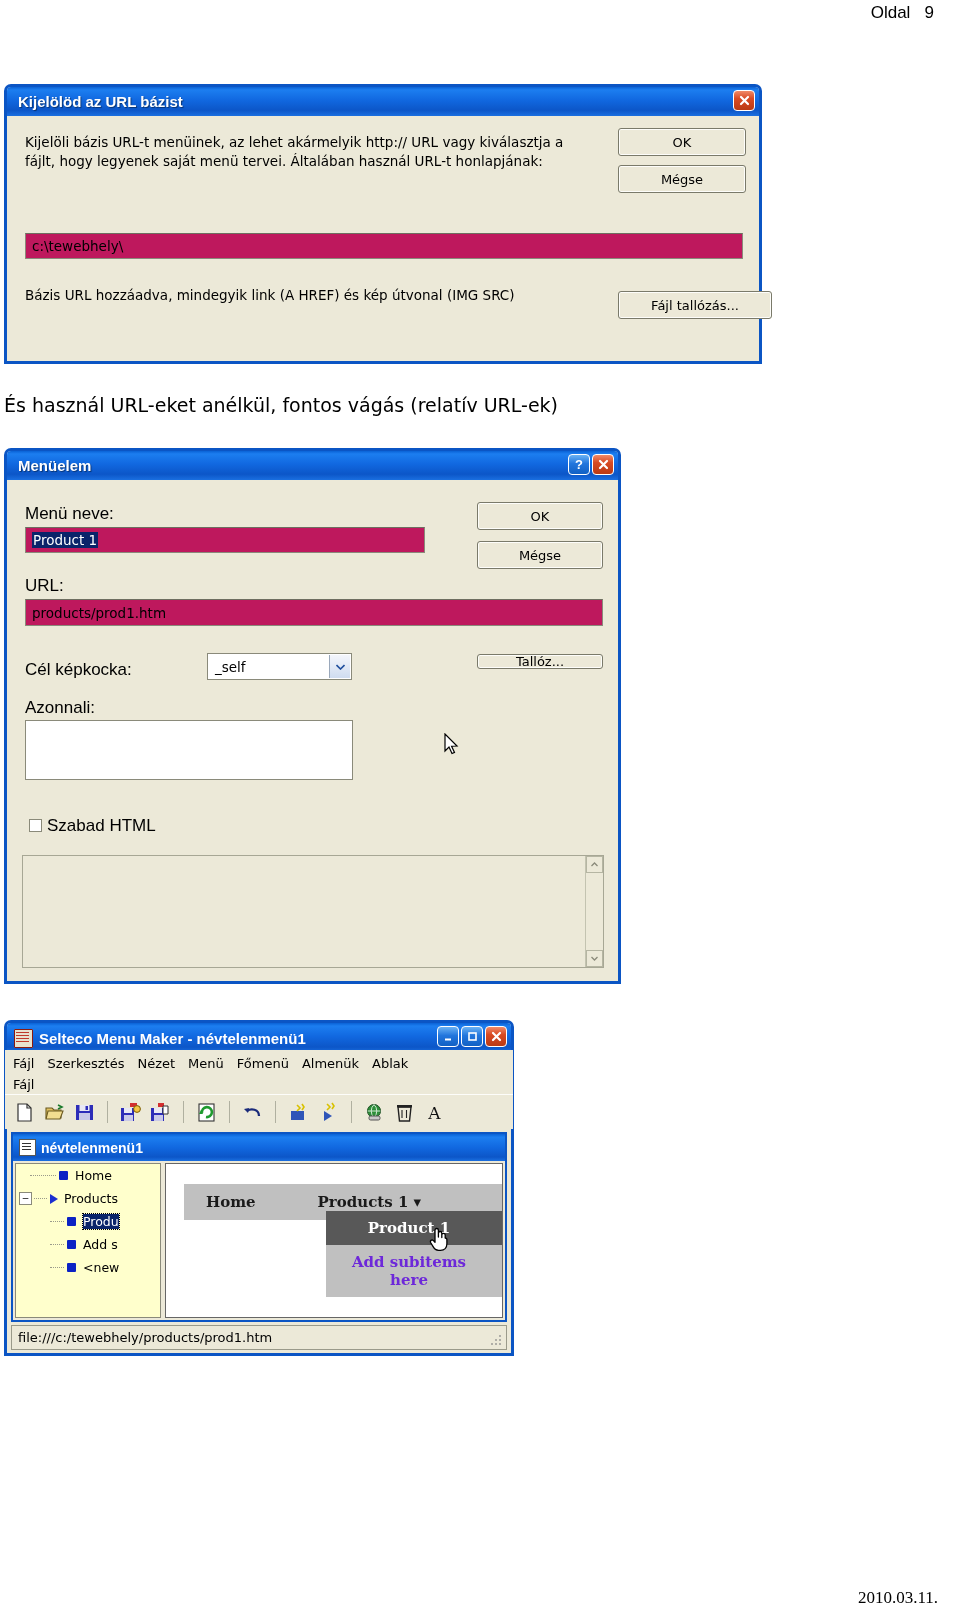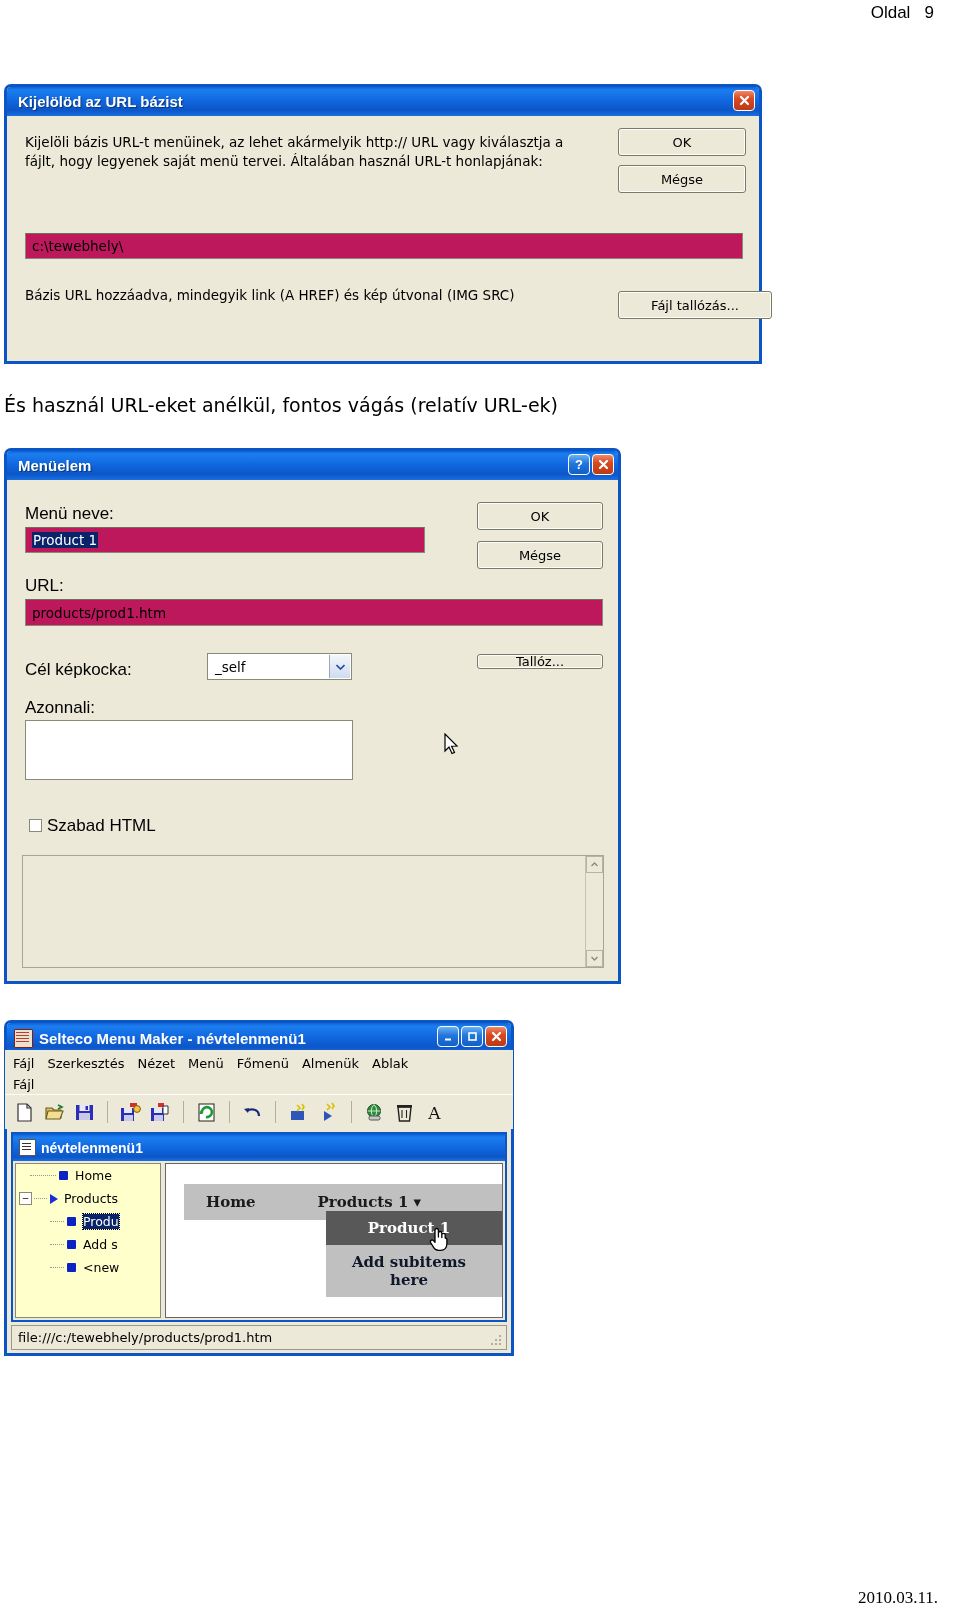--- a/index.html
+++ b/index.html
@@ -179,21 +179,21 @@
   .pvbar{
     position:absolute;left:18px;top:20px;right:0;height:36px;background:#c0c0c0;
     display:flex;align-items:center;
     font-family:"DejaVu Serif", serif;font-weight:bold;font-size:15px;color:#1a1a1a;
   }
   .pvbar .pvi{padding:0 22px;white-space:nowrap;}
   .pvdrop{
     position:absolute;left:160px;top:47px;right:0;background:#c0c0c0;
     font-family:"DejaVu Serif", serif;font-weight:bold;font-size:15px;
   }
-  .pvdrop .pvrow{padding:8px 10px 8px 0;text-align:center;color:#0f172a;white-space:nowrap;}
+  .pvdrop .pvrow{padding:8px 10px 8px 0;text-align:center;color:#6d28d9;white-space:nowrap;}
   .pvdrop .pvrow.hl{background:#585858;color:#fff;}
   .statusbar{
     position:absolute;left:7px;right:7px;bottom:6px;height:25px;background:#ece9d8;
     border:1px solid #9a9a8a;box-sizing:border-box;
     font-family:"DejaVu Sans", sans-serif;font-size:13px;color:#000;
     display:flex;align-items:center;padding-left:6px;
   }
   .grip{position:absolute;right:4px;bottom:3px;width:12px;height:12px;opacity:.6;}
 
   

